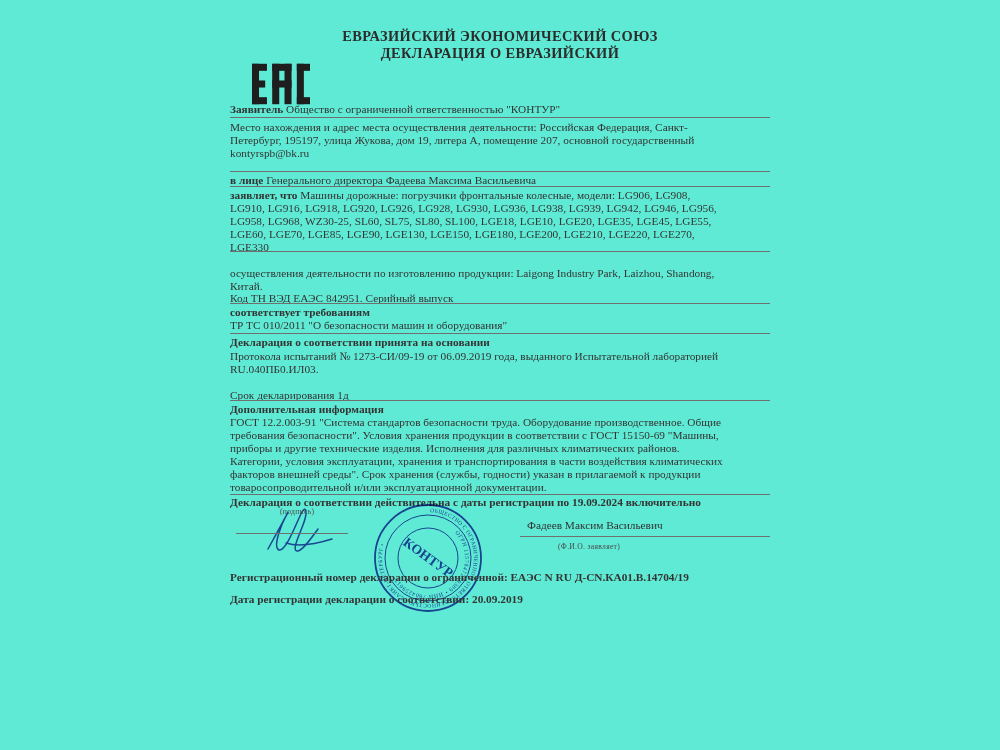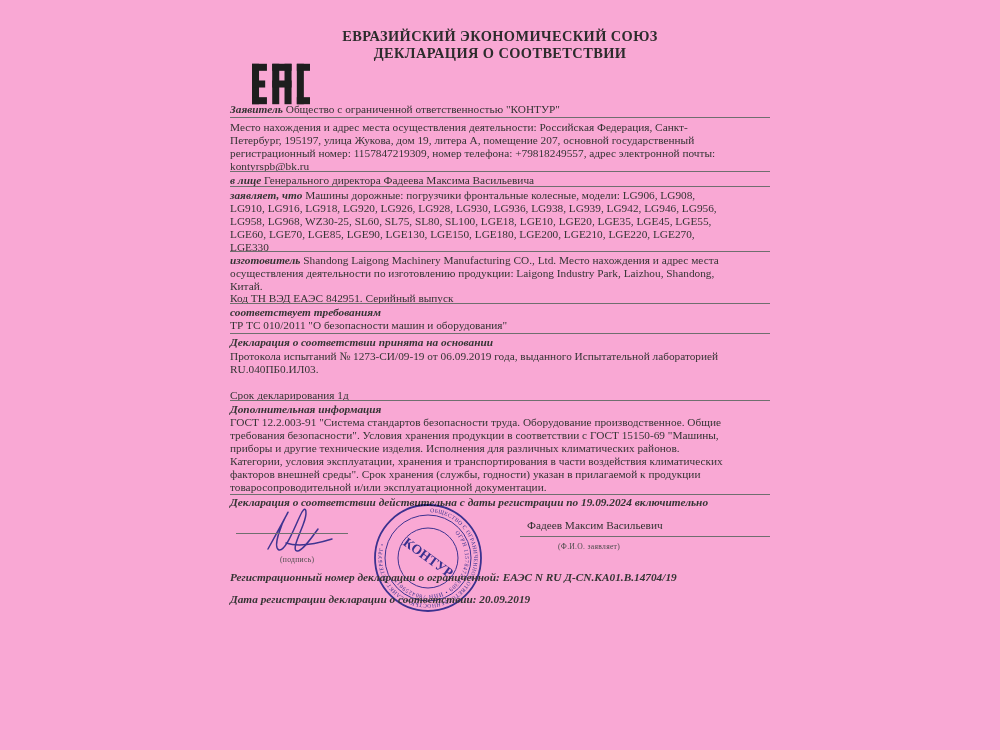--- a/index.html
+++ b/index.html
@@ -1,45 +1,45 @@
 <!DOCTYPE html>
 <html><head>
 <meta charset="utf-8">
 <style>
   html,body{margin:0;padding:0;}
   body{
     width:1000px;height:750px;position:relative;background:#ffffff;
     font-family:"Liberation Serif", serif;color:#343434;
     -webkit-font-smoothing:antialiased;
   }
-  .page{position:absolute;inset:0;background:#f9a8d4;}
+  .page{position:absolute;inset:0;background:#5eead4;}
   .doc{position:absolute;left:230px;top:25px;width:540px;height:615px;
        font-size:11.3px;line-height:13px;}
   .abs{position:absolute;white-space:nowrap;}
   .hr{position:absolute;left:0;width:540px;height:1px;background:#6f6f6f;}
-  .b{font-weight:bold;font-style:italic;}
+  .b{font-weight:bold;}
   .title{position:absolute;left:0;top:3px;width:540px;text-align:center;
          font-weight:bold;font-size:14.4px;line-height:17px;letter-spacing:.4px;color:#2c2c2c;}
   .lines div{white-space:nowrap;height:13px;}
   .cap{font-size:7.6px;color:#4a4a4a;letter-spacing:.3px;}
   .stamp{position:absolute;left:143px;top:478px;width:110px;height:110px;
          mix-blend-mode:multiply;opacity:.92;}
   .signature{position:absolute;left:28px;top:476px;width:95px;height:60px;
              mix-blend-mode:multiply;opacity:.9;}
   .eac{position:absolute;left:22px;top:37px;width:58px;height:44px;}
 </style>
 </head>
 <body>
 
 <div class="page">
   <div class="doc">
 
     <div class="title">
       <div>ЕВРАЗИЙСКИЙ ЭКОНОМИЧЕСКИЙ СОЮЗ</div>
-      <div>ДЕКЛАРАЦИЯ О СООТВЕТСТВИИ</div>
+      <div>ДЕКЛАРАЦИЯ О ЕВРАЗИЙСКИЙ</div>
     </div>
 
     <svg class="eac" viewBox="0 0 66 46" aria-label="EAC">
       <g fill="#1e1e1e">
         <rect x="0" y="0" width="8" height="46"></rect>
           <rect x="0" y="0" width="17" height="8"></rect>
         <rect x="0" y="19" width="15" height="8"></rect>
           <rect x="0" y="38" width="17" height="8"></rect>
         <rect x="23" y="0" width="8" height="46"></rect>
           <rect x="37" y="0" width="8" height="46"></rect>
@@ -53,21 +53,20 @@
 
     <div class="abs" style="top:78px">
       <span class="b">Заявитель</span>
       <span>Общество с ограниченной ответственностью "КОНТУР"</span>
     </div>
     <div class="hr" style="top:92px"></div>
 
     <div class="abs lines" style="top:96px">
         <div>Место нахождения и адрес места осуществления деятельности: Российская Федерация, Санкт-</div>
         <div>Петербург, 195197, улица Жукова, дом 19, литера А, помещение 207, основной государственный</div>
-        <div>регистрационный номер: 1157847219309, номер телефона: +79818249557, адрес электронной почты:</div>
         <div>kontyrspb@bk.ru</div>
       </div>
     <div class="hr" style="top:146px"></div>
 
     <div class="abs" style="top:149px">
       <span class="b">в лице</span>
       <span>Генерального директора Фадеева Максима Васильевича</span>
     </div>
     <div class="hr" style="top:161px"></div>
 
@@ -76,24 +75,20 @@
       <span>Машины дорожные: погрузчики фронтальные колесные, модели: LG906, LG908,</span>
     </div>
     <div class="abs lines" style="top:177px">
         <div>LG910, LG916, LG918, LG920, LG926, LG928, LG930, LG936, LG938, LG939, LG942, LG946, LG956,</div>
         <div>LG958, LG968, WZ30-25, SL60, SL75, SL80, SL100, LGE18, LGE10, LGE20, LGE35, LGE45, LGE55,</div>
         <div>LGE60, LGE70, LGE85, LGE90, LGE130, LGE150, LGE180, LGE200, LGE210, LGE220, LGE270,</div>
         <div>LGE330</div>
       </div>
     <div class="hr" style="top:226px"></div>
 
-    <div class="abs" style="top:229px">
-      <span class="b">изготовитель</span>
-      <span>Shandong Laigong Machinery Manufacturing CO., Ltd. Место нахождения и адрес места</span>
-    </div>
     <div class="abs lines" style="top:242px">
         <div>осуществления деятельности по изготовлению продукции: Laigong Industry Park, Laizhou, Shandong,</div>
         <div>Китай.</div>
       </div>
 
     <div class="abs" style="top:267px">Код ТН ВЭД ЕАЭС 842951. Серийный выпуск</div>
     <div class="hr" style="top:278px"></div>
 
     <div class="abs b" style="top:281px">соответствует требованиям</div>
     <div class="abs" style="top:294px">ТР ТС 010/2011 "О безопасности машин и оборудования"</div>
@@ -120,21 +115,21 @@
 
     <div class="abs b" style="top:471px">Декларация о соответствии действительна с даты регистрации по 19.09.2024 включительно</div>
 
     <svg class="signature" viewBox="0 0 95 60">
       <g fill="none" stroke="#2b3aa5" stroke-width="1.5" stroke-linecap="round">
         <path d="M10,48 C20,30 34,4 29,13 C24,22 14,46 21,49 C28,51 38,22 44,11 C48,4 50,11 45,24 C40,37 34,49 39,50 C44,51 54,36 60,28"></path>
         <path d="M28,42 C40,46 58,43 74,38"></path>
       </g>
     </svg>
     <div class="hr" style="top:508px;left:6px;width:112px"></div>
-    <div class="abs cap" style="top:528px;left:50px">(подпись)</div>
+    <div class="abs cap" style="top:480px;left:50px">(подпись)</div>
 
     <svg class="stamp" viewBox="0 0 110 110">
       <defs>
         <path id="ringA" d="M55,9 a46,46 0 0 1 0,92 a46,46 0 0 1 0,-92"></path>
         <path id="ringB" d="M55,18 a37,37 0 0 1 0,74 a37,37 0 0 1 0,-74"></path>
       </defs>
       <g fill="none" stroke="#2b3aa5">
         <circle cx="55" cy="55" r="53" stroke-width="1.8"></circle>
         <circle cx="55" cy="55" r="43" stroke-width="1"></circle>
         <circle cx="55" cy="55" r="30" stroke-width="1"></circle>

